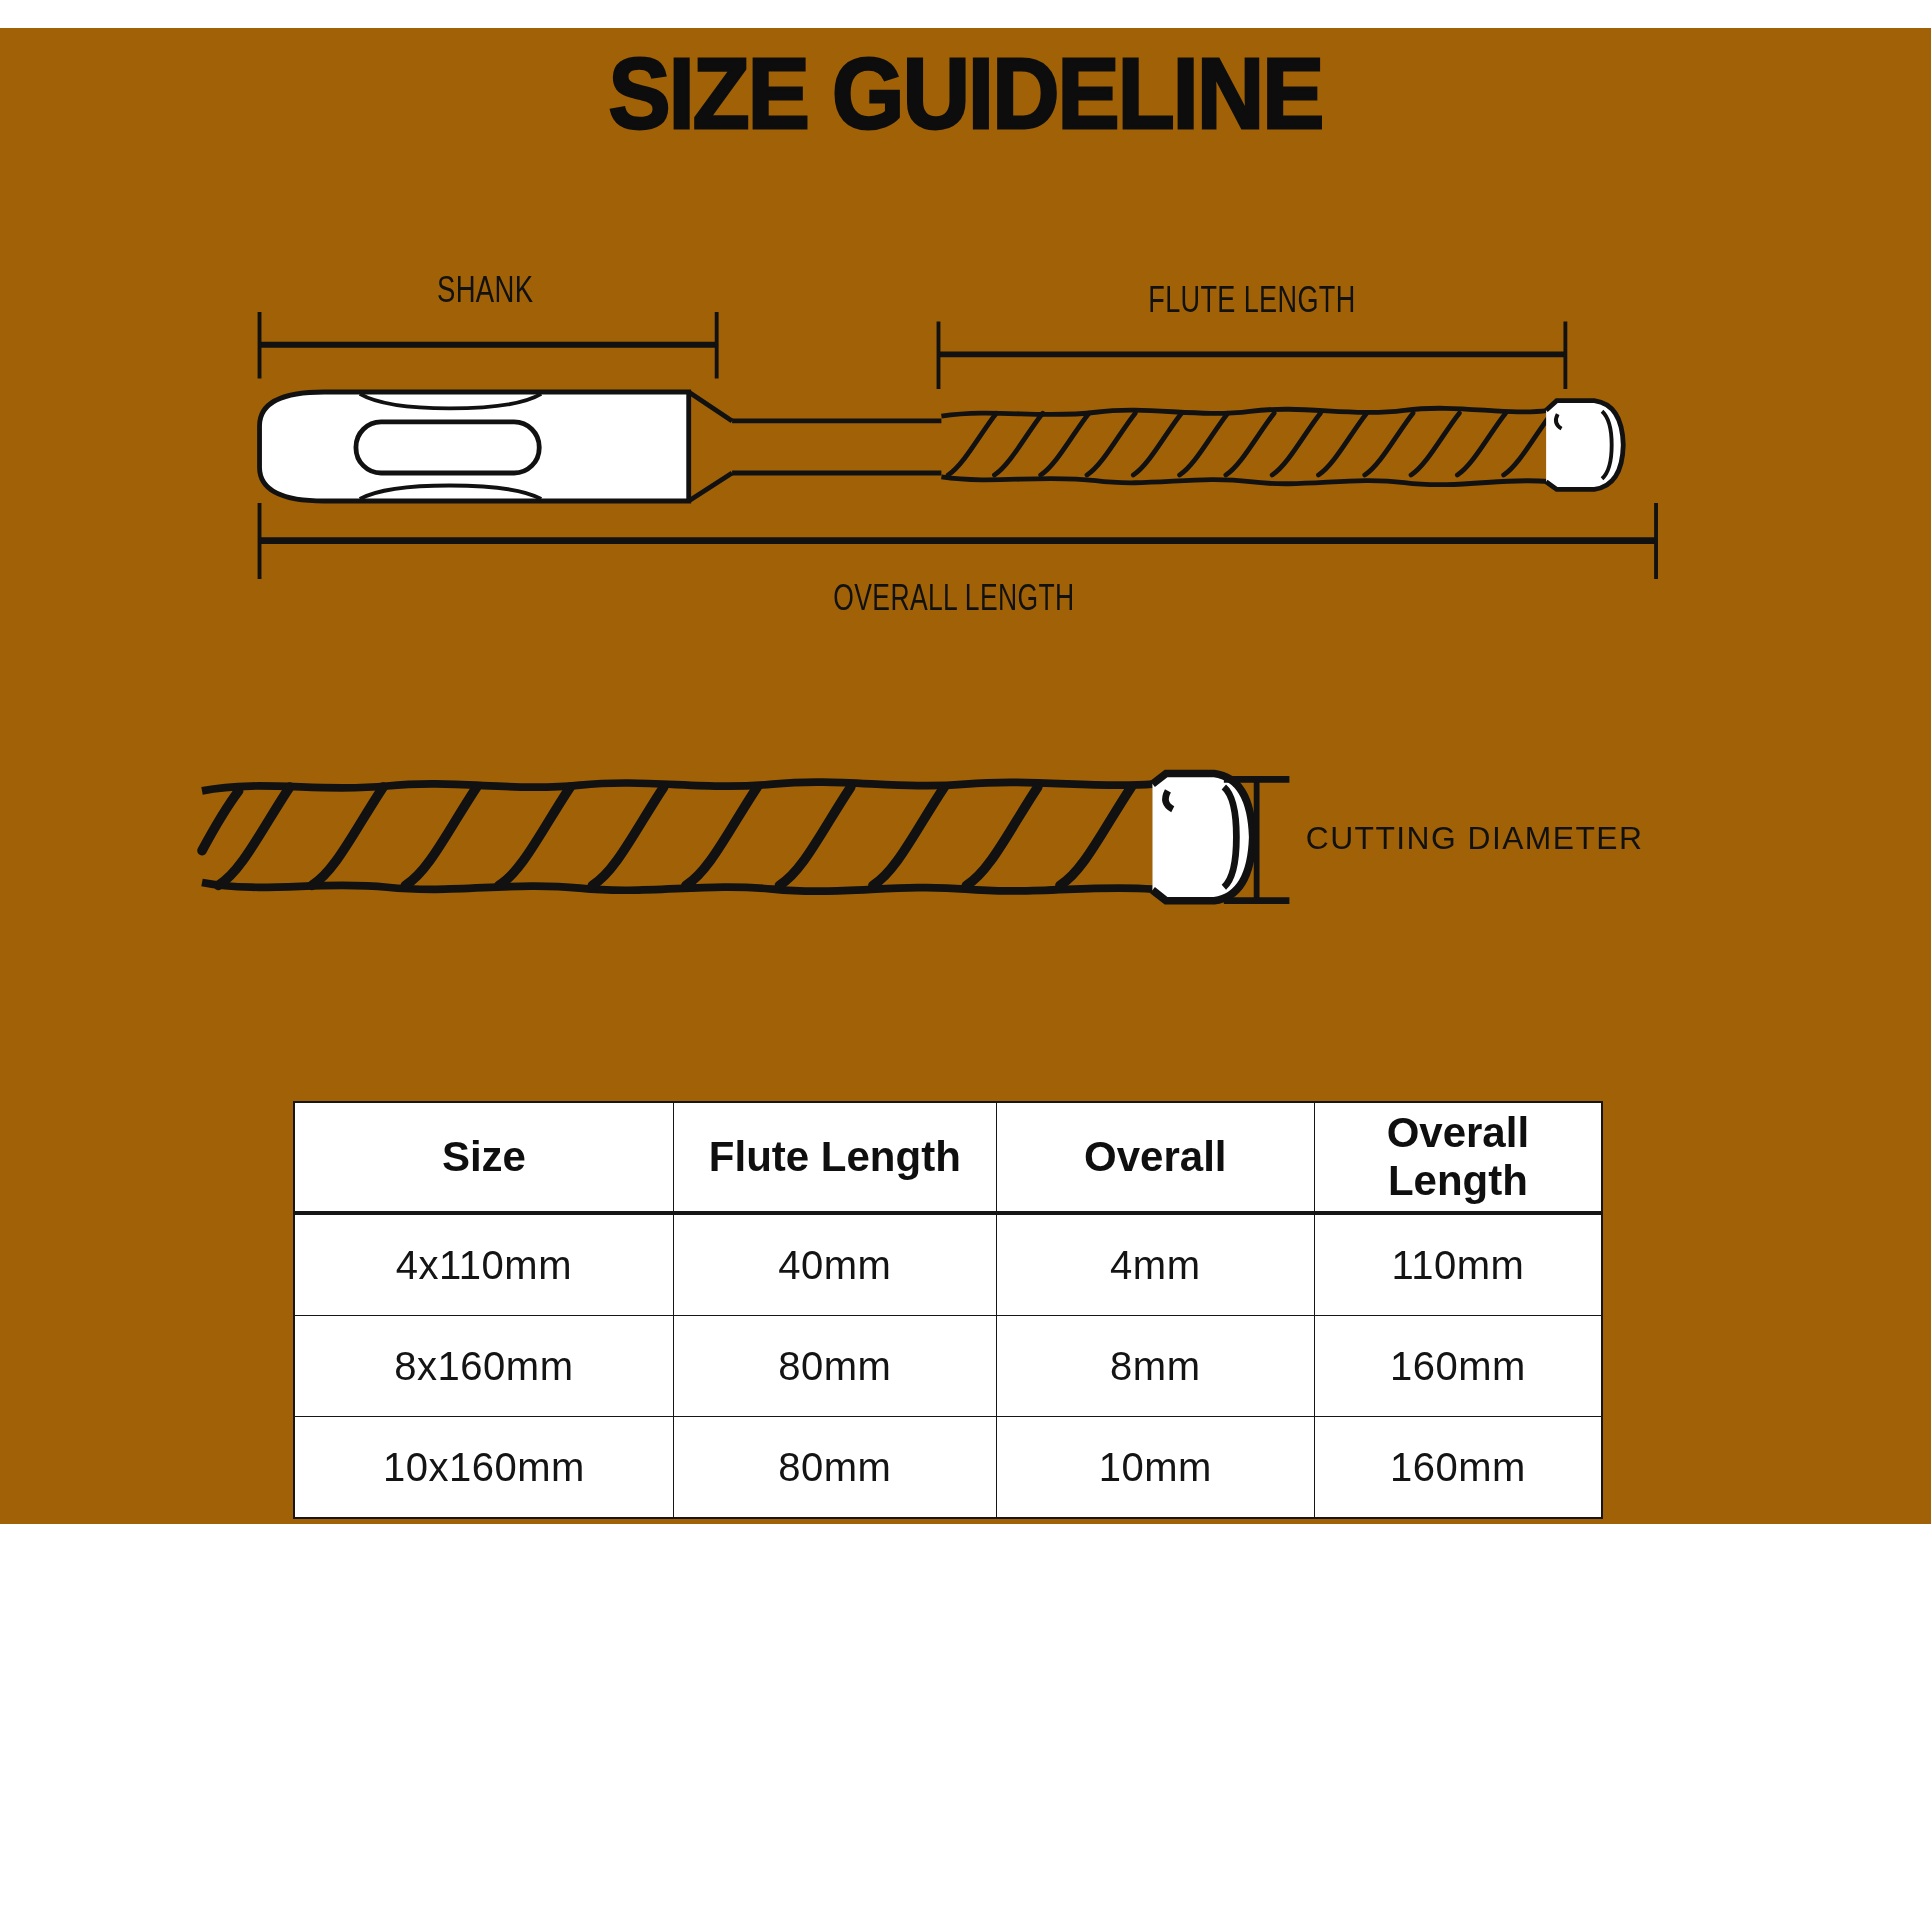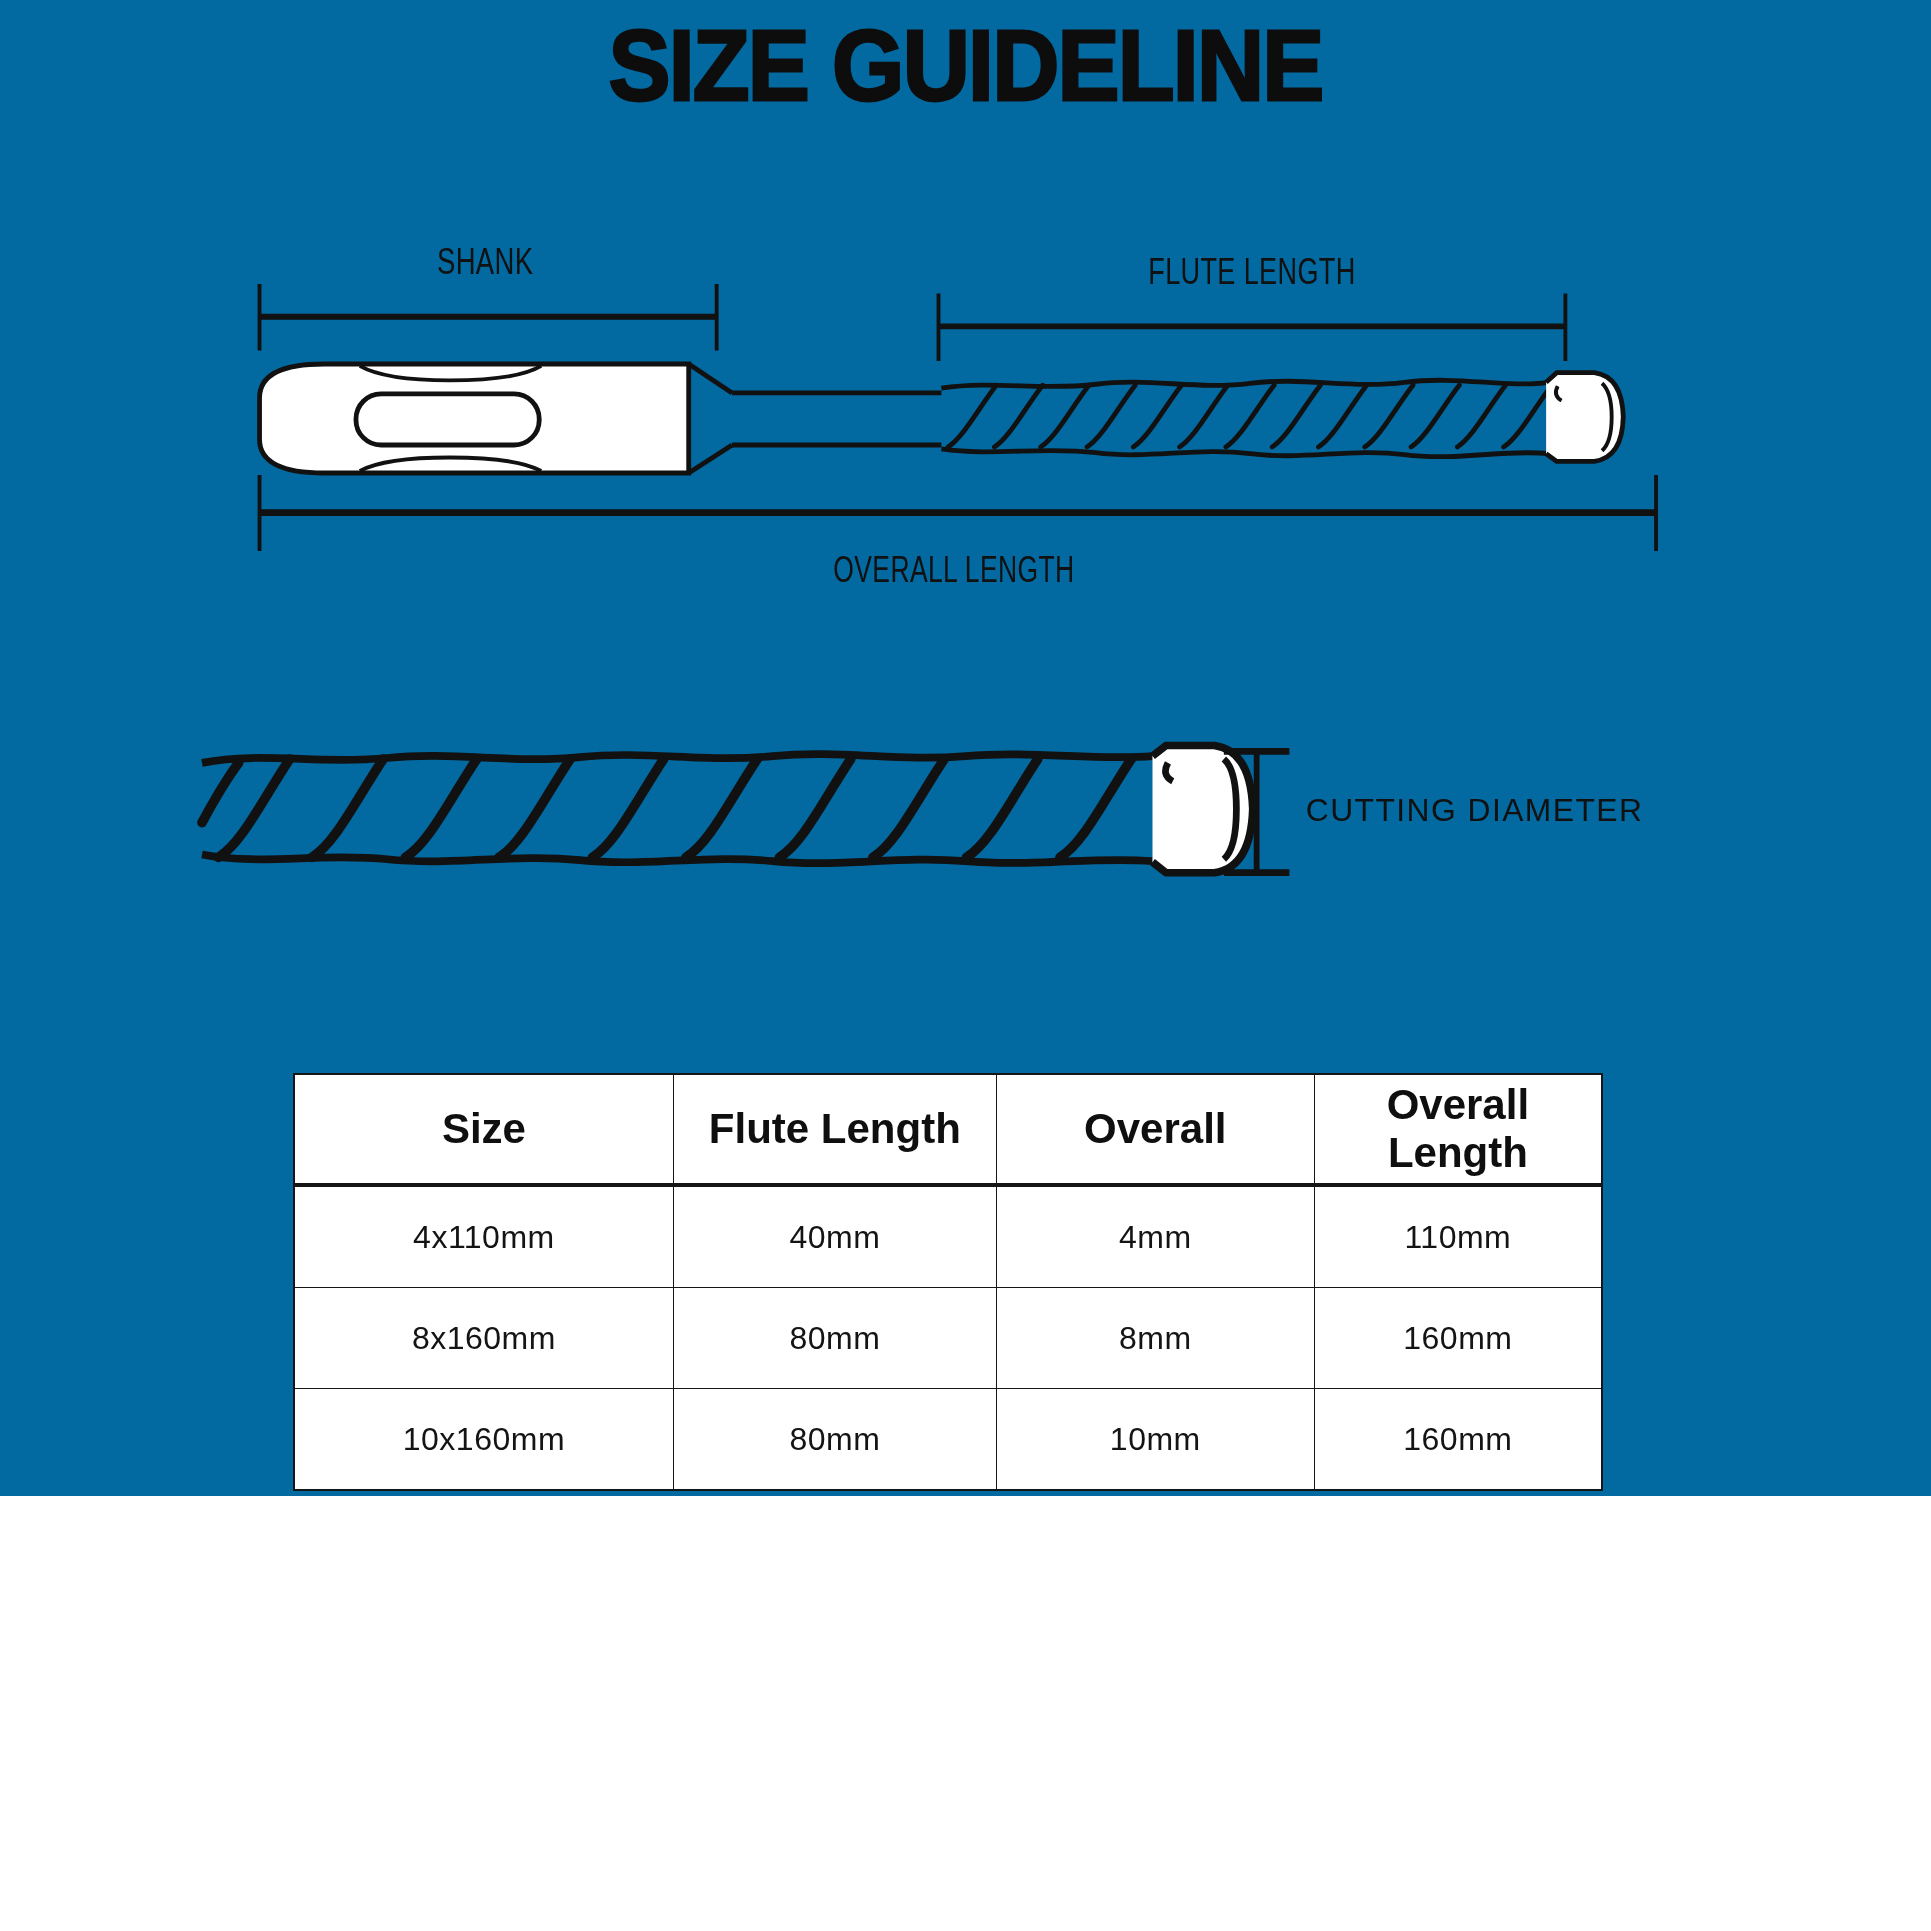--- a/index.html
+++ b/index.html
@@ -1,18 +1,18 @@
 <!DOCTYPE html>
 <html><head>
 <meta charset="utf-8">
 <style>
   html,body{margin:0;padding:0;background:#ffffff;}
   .page{
-    position:relative;width:1931px;height:1496px;background:#0369a1;overflow:hidden;
-    font-family:"Liberation Sans",sans-serif;color:#111111;
+    position:relative;width:1931px;height:1496px;background:#a16207;overflow:hidden;
+    font-family:"Liberation Sans",sans-serif;color:#111111;margin-top:28px;
   }
   .title{
     position:absolute;top:7.7px;left:0;width:1931px;text-align:center;
     font-size:100px;font-weight:700;letter-spacing:-1.9px;
     -webkit-text-stroke:2.9px #0d0d0d;color:#0d0d0d;
     transform:scaleX(0.93);transform-origin:50% 50%;
     font-family:"Liberation Sans",sans-serif;white-space:nowrap;
   }
   .diagram-top{position:absolute;left:145px;top:174px;width:1641px;height:434px;}
   .diagram-bottom{position:absolute;left:145px;top:705px;width:1641px;height:241px;}
@@ -24,21 +24,21 @@
     border-collapse:collapse;table-layout:fixed;background:#ffffff;
     border:2.9px solid #161616;
   }
   .size-table th{
     border:1.9px solid #161616;border-bottom:4.8px solid #161616;
     height:106px;font-size:42px;font-weight:700;text-align:center;vertical-align:middle;
     font-family:"Liberation Sans",sans-serif;color:#0f0f0f;letter-spacing:0px;
   }
   .size-table td{
     border:1.9px solid #161616;
-    height:98px;font-size:32px;font-weight:400;text-align:center;vertical-align:middle;
+    height:98px;font-size:40px;font-weight:400;text-align:center;vertical-align:middle;
     color:#141414;letter-spacing:0.5px;
   }
 </style>
 </head>
 <body>
 
 <div class="page">
 
   <div class="title">SIZE GUIDELINE</div>
 

